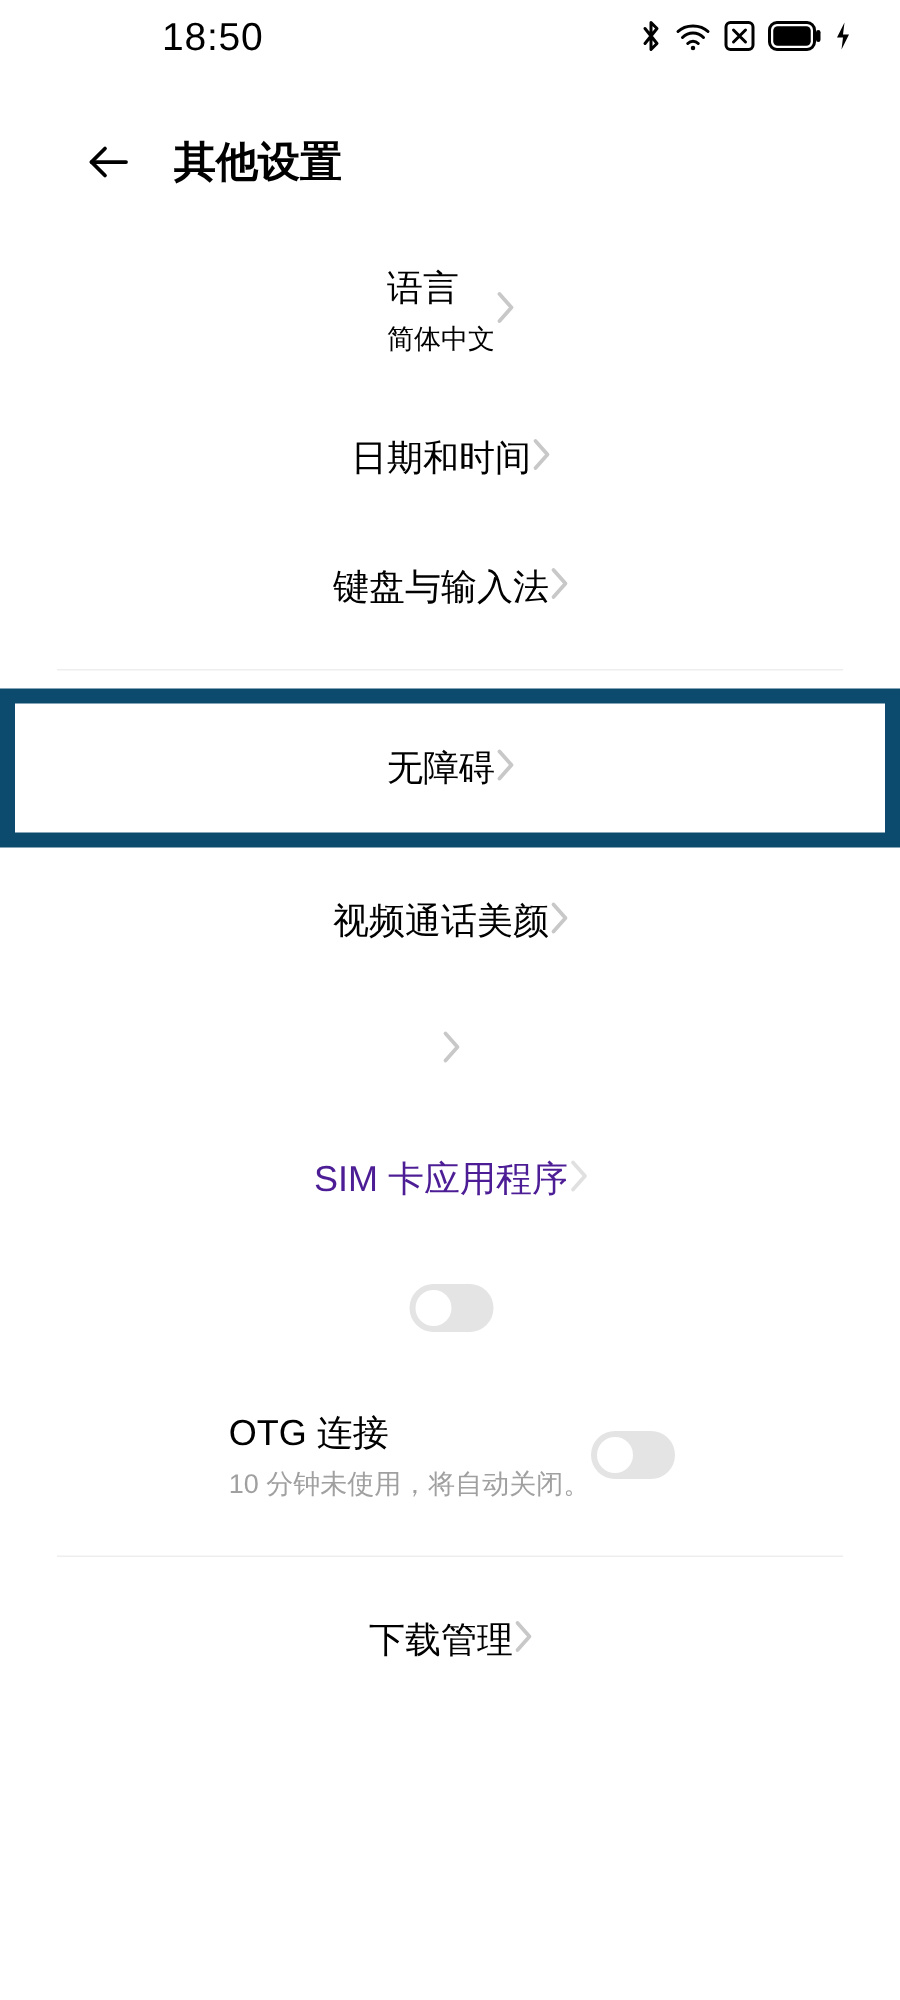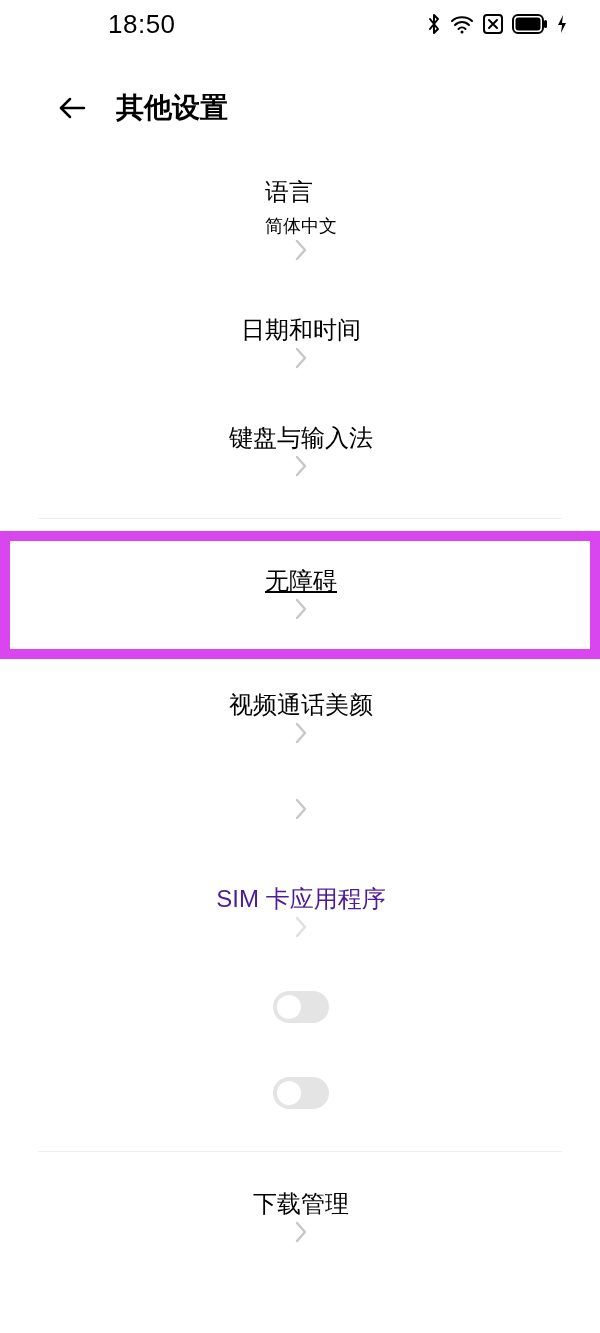--- a/index.html
+++ b/index.html
@@ -48,25 +48,24 @@
     .header-title {
       font-size: 28px;
       font-weight: 600;
     }
     .list {
       padding: 0;
     }
     .row {
       display: flex;
       align-items: center;
-      justify-content: flex-start;
+      justify-content: center;
       padding: 24px 36px 24px 38px;
       min-height: 86px;
       cursor: pointer;
-      flex-direction: column;
     }
     .row-content {
       display: flex;
       flex-direction: column;
       gap: 6px;
     }
     .row-title {
       font-size: 24px;
       color: #000;
       font-weight: 400;
@@ -102,23 +101,22 @@
       height: 24px;
       background: #fff;
       border-radius: 50%;
     }
     .divider {
       height: 1px;
       background: #eeeeee;
       margin: 12px 38px;
     }
     .highlight-wrap {
-      border: 10px solid #d946ef;
+      border: 10px solid #0c4a6e;
       margin: 6px 0;
-      text-decoration: underline;
     }
   </style>
 </head>
 <body>
 
 <div class="status-bar">
   <span class="status-time">18:50</span>
   <div class="status-right">
     <span class="icon-bt">
       <svg width="16" height="24" viewBox="0 0 16 24" fill="none" stroke="#000" stroke-width="2" stroke-linejoin="round" stroke-linecap="round">
@@ -246,20 +244,24 @@
   </div>
 
   <div class="row">
     <div class="toggle">
       <div class="toggle-thumb"></div>
     </div>
   </div>
 
 
   <div class="row">
+    <div class="row-content">
+      <span class="row-title">OTG 连接</span>
+      <span class="row-sub gray">10 分钟未使用，将自动关闭。</span>
+    </div>
     <div class="toggle">
       <div class="toggle-thumb"></div>
     </div>
   </div>
 
   <div class="divider"></div>
 
   <div class="row">
     <div class="row-content">
       <span class="row-title">下载管理</span>

